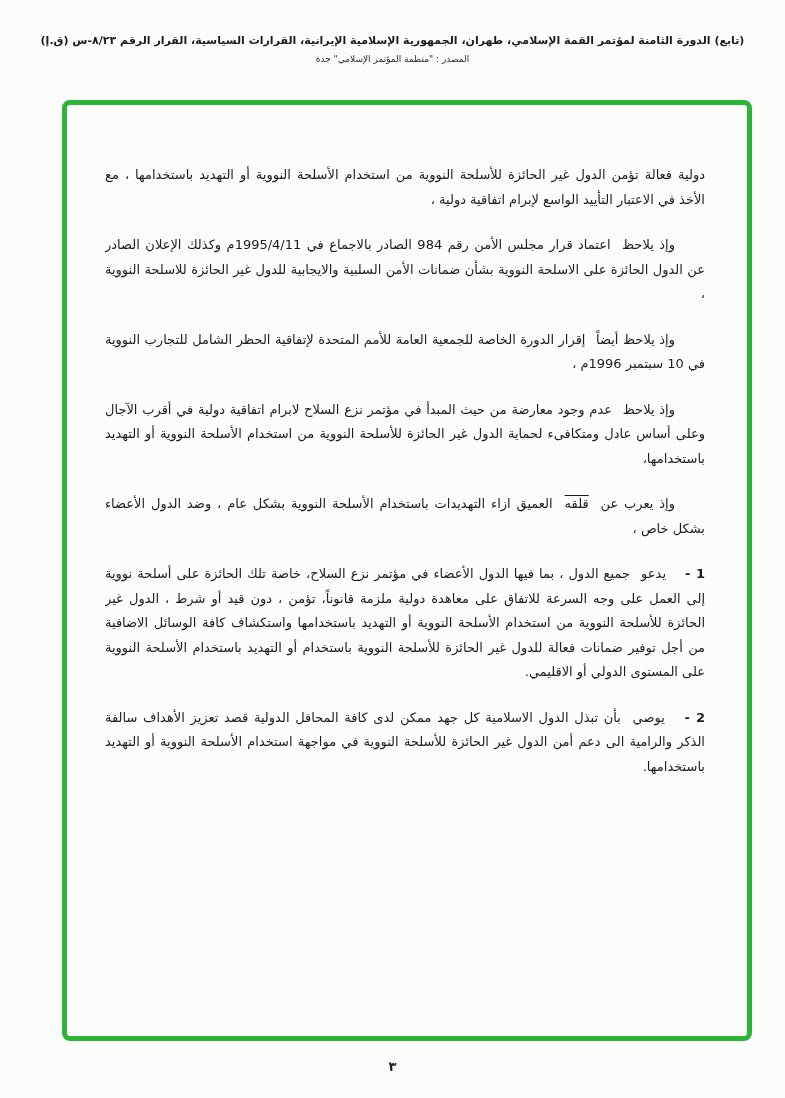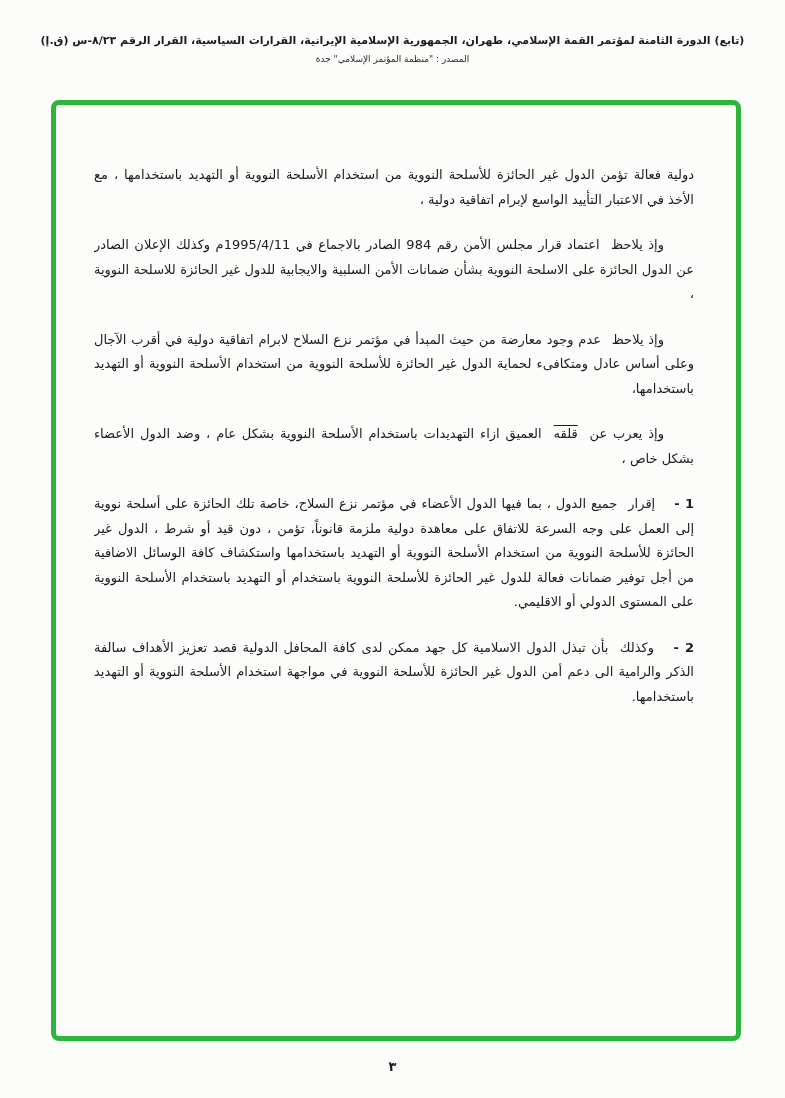--- a/index.html
+++ b/index.html
@@ -32,21 +32,21 @@
     padding: 0 28px;
     line-height: 16px;
   }
   .header-line2 {
     font-size: 9px;
     margin-top: 5px;
     color: #2a2a2a;
   }
   .frame {
     position: absolute;
-    left: 51px;
+    left: 62px;
     top: 100px;
     width: 690px;
     height: 941px;
     border: 5px solid var(--border-green);
     border-radius: 8px;
     background: transparent;
   }
   .content {
     position: absolute;
     top: 58px;
@@ -94,40 +94,44 @@
 
     <p class="para">
       <span>دولية فعالة تؤمن الدول غير الحائزة للأسلحة النووية من استخدام الأسلحة النووية أو التهديد باستخدامها ، مع الأخذ في الاعتبار التأييد الواسع لإبرام اتفاقية دولية ،</span>
     </p>
 
     <p class="para lead-indent">
       <strong class="lead">وإذ يلاحظ</strong>
       <span>اعتماد قرار مجلس الأمن رقم 984 الصادر بالاجماع في 1995/4/11م وكذلك الإعلان الصادر عن الدول الحائزة على الاسلحة النووية بشأن ضمانات الأمن السلبية والايجابية للدول غير الحائزة للاسلحة النووية ،</span>
     </p>
 
+    <p class="para lead-indent">
+      <strong class="lead">وإذ يلاحظ أيضاً</strong>
+      <span>إقرار الدورة الخاصة للجمعية العامة للأمم المتحدة لإتفاقية الحظر الشامل للتجارب النووية في 10 سبتمبر 1996م ،</span>
+    </p>
 
     <p class="para lead-indent">
       <strong class="lead">وإذ يلاحظ</strong>
       <span>عدم وجود معارضة من حيث المبدأ في مؤتمر نزع السلاح لابرام اتفاقية دولية في أقرب الآجال وعلى أساس عادل ومتكافىء لحماية الدول غير الحائزة للأسلحة النووية من استخدام الأسلحة النووية أو التهديد باستخدامها،</span>
     </p>
 
     <p class="para lead-indent">
       <strong class="lead">وإذ يعرب عن</strong>
       <strong class="lead overline">قلقه</strong>
       <span>العميق ازاء التهديدات باستخدام الأسلحة النووية بشكل عام ، وضد الدول الأعضاء بشكل خاص ،</span>
     </p>
 
     <p class="para">
       <span class="num">1 -</span>
-      <strong class="lead">إقرار</strong>
+      <strong class="lead">يدعو</strong>
       <span>جميع الدول ، بما فيها الدول الأعضاء في مؤتمر نزع السلاح، خاصة تلك الحائزة على أسلحة نووية إلى العمل على وجه السرعة للاتفاق على معاهدة دولية ملزمة قانوناً، تؤمن ، دون قيد أو شرط ، الدول غير الحائزة للأسلحة النووية من استخدام الأسلحة النووية أو التهديد باستخدامها واستكشاف كافة الوسائل الاضافية من أجل توفير ضمانات فعالة للدول غير الحائزة للأسلحة النووية باستخدام أو التهديد باستخدام الأسلحة النووية على المستوى الدولي أو الاقليمي.</span>
     </p>
 
     <p class="para">
       <span class="num">2 -</span>
-      <strong class="lead">وكذلك</strong>
+      <strong class="lead">يوصي</strong>
       <span>بأن تبذل الدول الاسلامية كل جهد ممكن لدى كافة المحافل الدولية قصد تعزيز الأهداف سالفة الذكر والرامية الى دعم أمن الدول غير الحائزة للأسلحة النووية في مواجهة استخدام الأسلحة النووية أو التهديد باستخدامها.</span>
     </p>
 
   </div>
 </div>
 
 <div class="page-footer">٣</div>
 
 </body></html>

